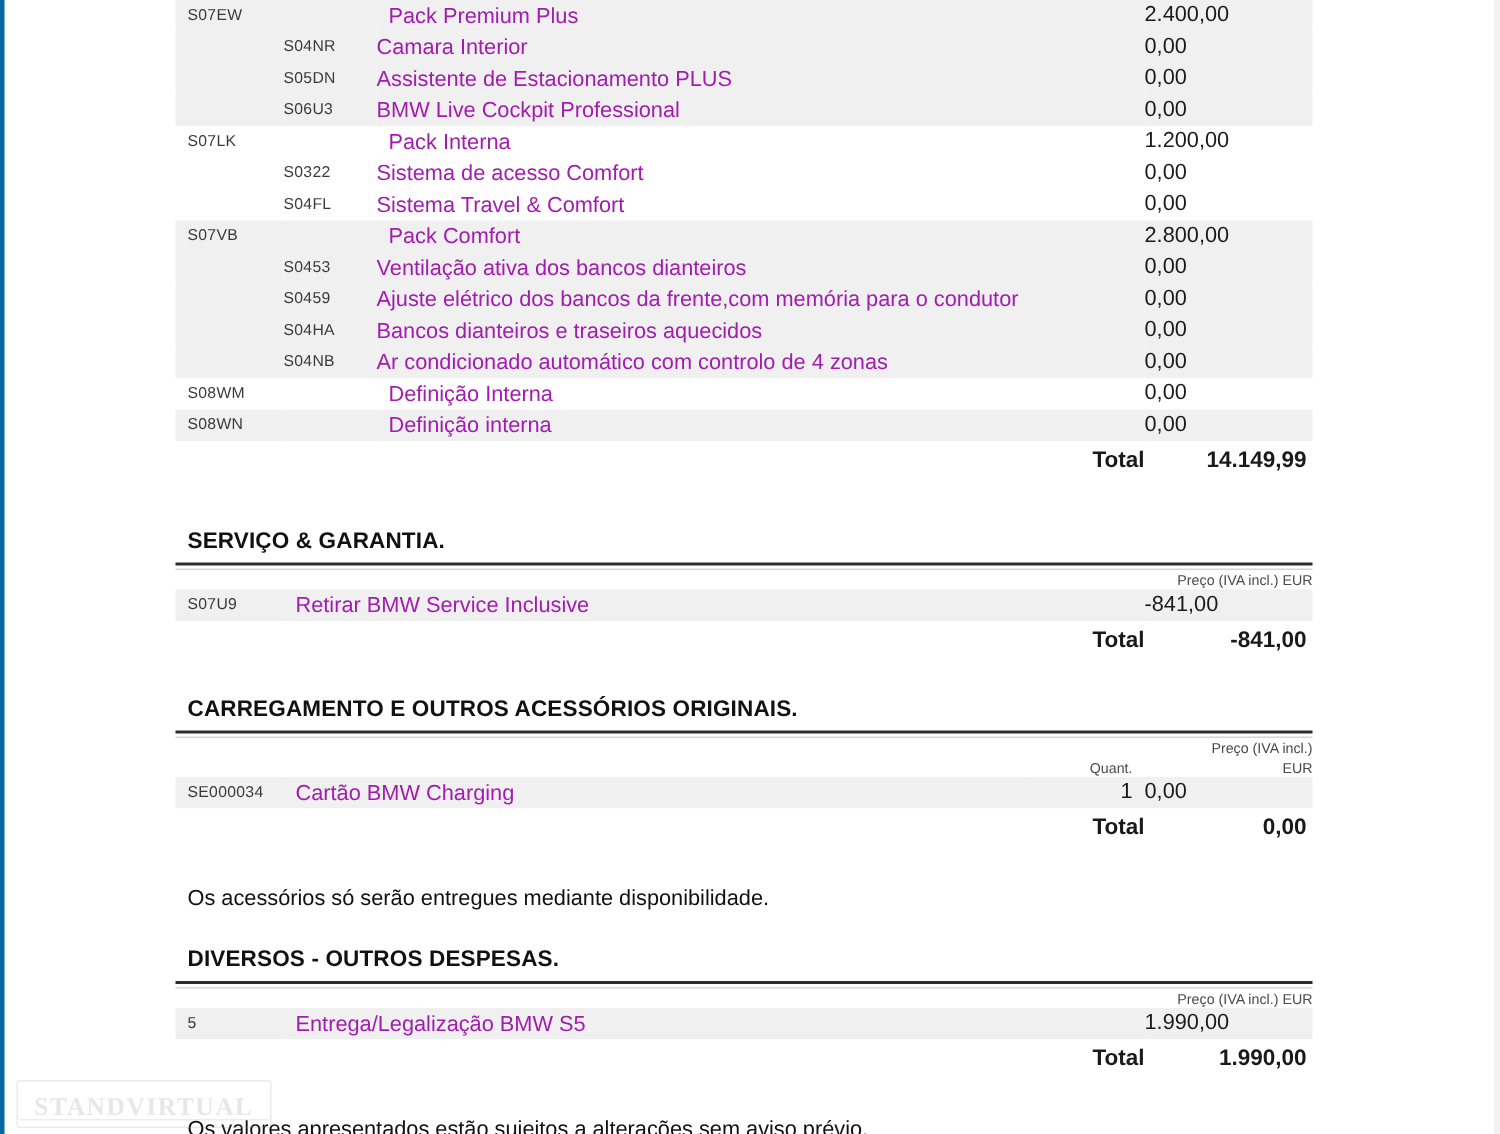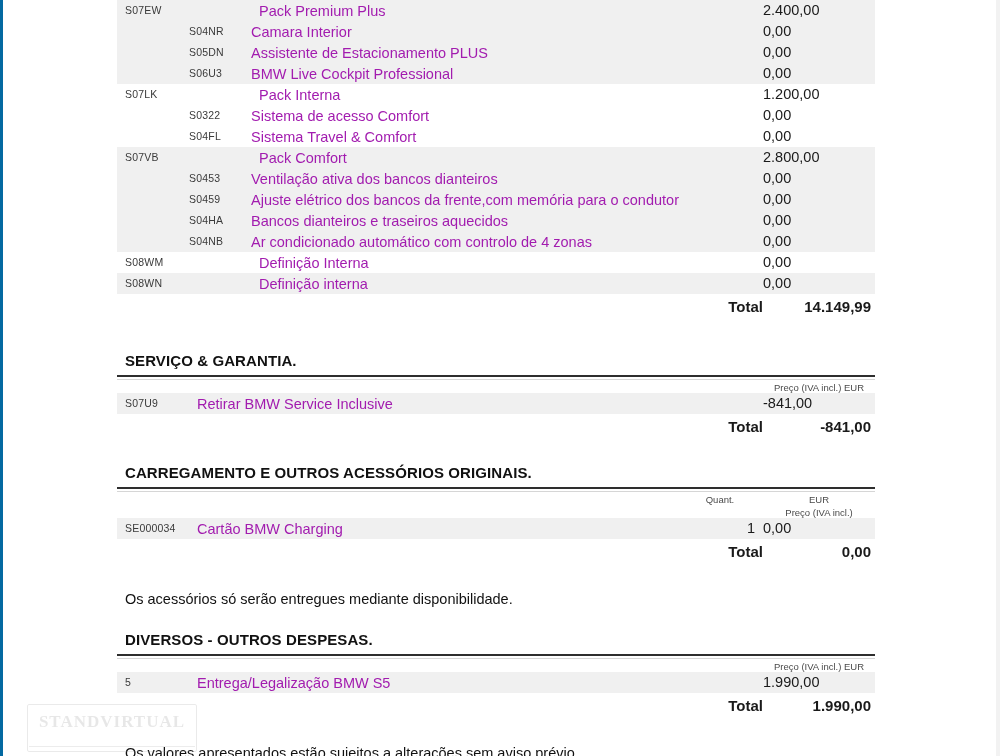--- a/index.html
+++ b/index.html
@@ -107,42 +107,42 @@
     margin-top:6px;
   }
   .rule-thin{
     height:0;
     border-top:1px solid #d6d6d6;
     margin-top:2px;
   }
   .colhead{
     font-size:9.5px;
     color:#4a4a4a;
-    text-align:center;
+    text-align:right;
     line-height:11px;
     padding-right:4px;
     white-space:nowrap;
   }
   .colhead.qty-h{padding-right:8px;}
   .headrow td{background:transparent!important;padding-top:2px!important;}
 
   .note{
     font-size:14.5px;
     color:#111;
     padding-left:8px;
     line-height:20px;
   }
   .gap-md{height:22px;}
   .gap-lg{height:30px;}
 
   
   .watermark{
     position:absolute;
-    left:24px;bottom:4px;
-    width:170px;height:48px;
+    left:8px;bottom:4px;
+    width:170px;height:32px;
     opacity:.20;
     pointer-events:none;
   }
   .wm-box{
     position:absolute;inset:0;
     border:1px solid #9a9a9a;
     border-radius:2px;
   }
   .wm-text{
     position:absolute;
@@ -313,28 +313,28 @@
       <colgroup>
         <col class="c-code">
           <col class="c-desc">
           <col class="c-qty">
           <col class="c-price">
       </colgroup>
       <tbody>
         <tr class="headrow">
           <td></td>
           <td></td>
+          <td></td>
+          <td class="colhead">Preço (IVA incl.)</td>
+        </tr>
+        <tr class="headrow">
+          <td></td>
+          <td></td>
           <td class="colhead qty-h">Quant.</td>
           <td class="colhead">EUR</td>
-        </tr>
-        <tr class="headrow">
-          <td></td>
-          <td></td>
-          <td></td>
-          <td class="colhead">Preço (IVA incl.)</td>
         </tr>
       </tbody>
       <tbody id="accessories-body">
           <tr class="row shade">
             <td class="code">SE000034</td>
             <td class="desc lvl1">Cartão BMW Charging</td>
             <td class="qty">1</td>
             <td class="price">0,00</td>
           </tr>
         </tbody>

